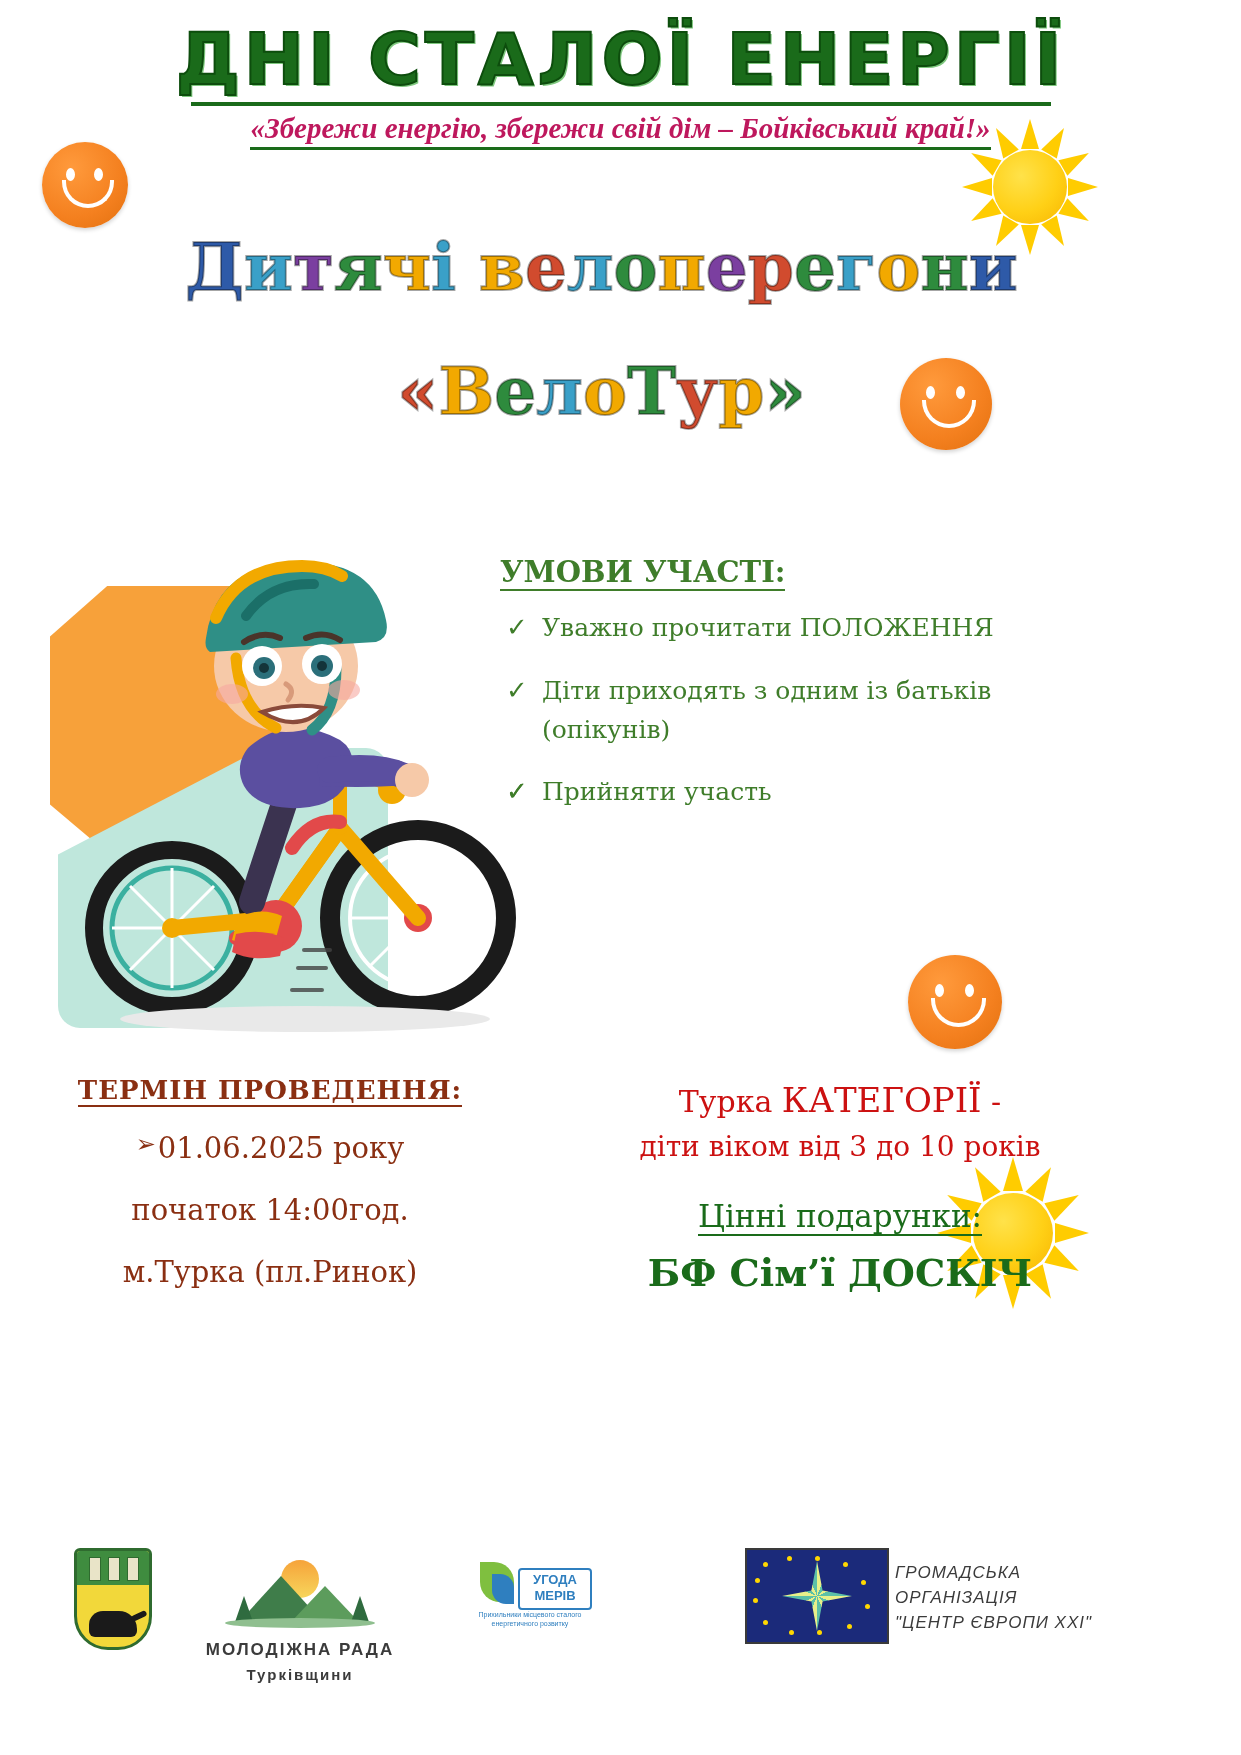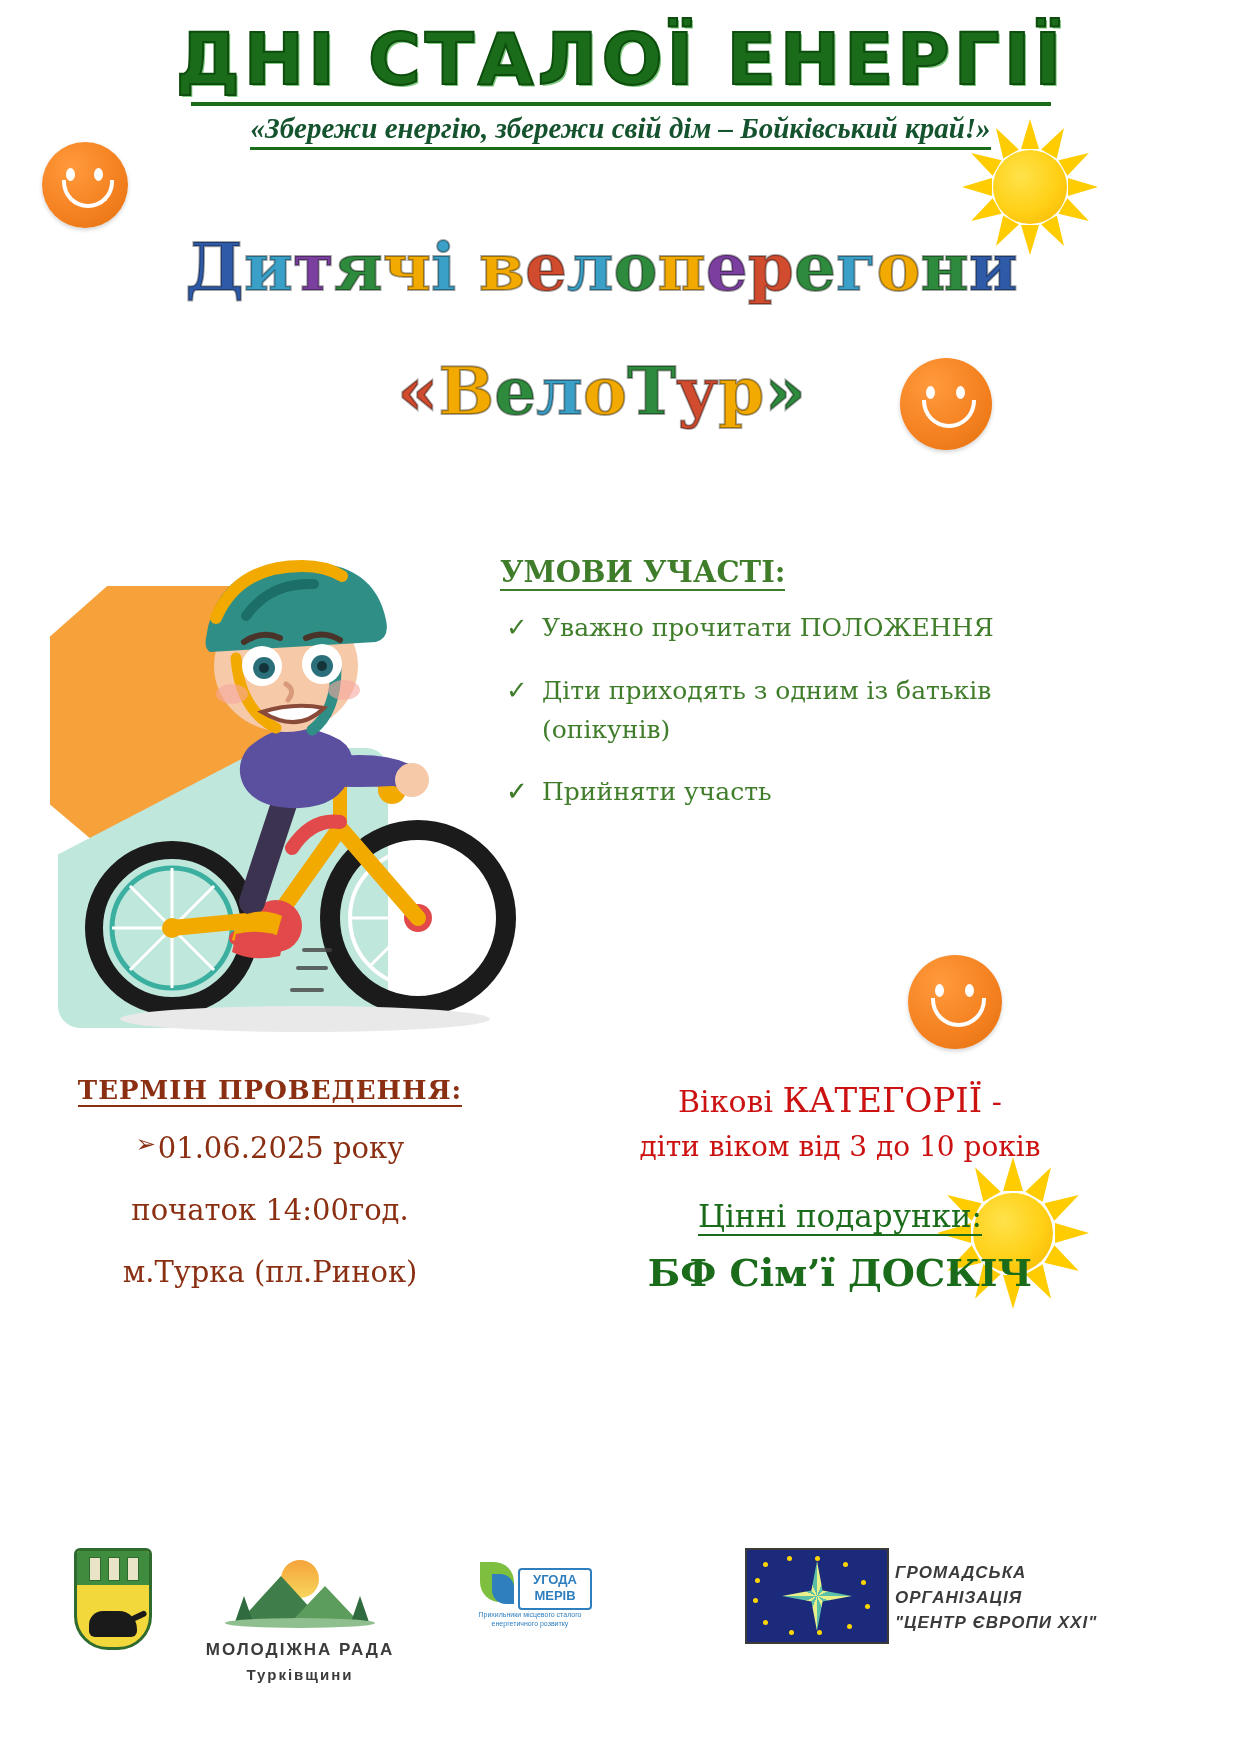--- a/index.html
+++ b/index.html
@@ -26,21 +26,21 @@
     text-shadow:2px 2px 0 #7fc87f;
     line-height:1.05;
     margin:0;
   }
   .title-rule{
     width:860px;height:4px;background:#1a6b1a;margin:4px auto 6px auto;
   }
   .subtitle{
     font-family:"Liberation Serif", serif;
     font-weight:bold;font-style:italic;
-    font-size:29px;color:#14532d;
+    font-size:29px;color:#be185d;
     border-bottom:3px solid #1a6b1a;
     display:inline-block;
     padding-bottom:2px;
   }
 
   
   .fancy{
     position:absolute;width:1203px;text-align:center;
     font-family:"DejaVu Serif", serif;
     font-weight:bold;
@@ -207,21 +207,21 @@
         #e8f08a 90deg 112deg, #5cc0a8 112deg 135deg,
         #e8f08a 135deg 157deg, #5cc0a8 157deg 180deg,
         #e8f08a 180deg 202deg, #5cc0a8 202deg 225deg,
         #e8f08a 225deg 247deg, #5cc0a8 247deg 270deg,
         #e8f08a 270deg 292deg, #5cc0a8 292deg 315deg,
         #e8f08a 315deg 337deg, #5cc0a8 337deg 360deg);
     clip-path:polygon(50% 0%,58% 42%,100% 50%,58% 58%,50% 100%,42% 58%,0% 50%,42% 42%);
   }
   .eu-text{
     position:absolute;left:150px;top:12px;width:230px;
-    font-family:"Liberation Sans", sans-serif;font-weight:bold;font-style:italic;
+    font-family:"Liberation Sans", sans-serif;font-weight:normal;font-style:italic;
     font-size:17px;color:#3b3b3b;line-height:25px;letter-spacing:1px;
   }
 </style>
 </head>
 <body>
 
 <div class="poster">
 
   <div class="header">
     <div class="main-title">ДНІ СТАЛОЇ ЕНЕРГІЇ</div>
@@ -381,21 +381,21 @@
     <div class="dates-line first">
       <span class="arrow">➢</span>
       <span>01.06.2025 року</span>
     </div>
     <div class="dates-line">початок 14:00год.</div>
     <div class="dates-line">м.Турка (пл.Ринок)</div>
   </div>
 
   <div class="cats">
     <div class="cats-line1">
-      <span>Вікові </span><span class="big">КАТЕГОРІЇ</span><span> -</span>
+      <span>Турка </span><span class="big">КАТЕГОРІЇ</span><span> -</span>
     </div>
     <div class="cats-line2">діти віком від 3 до 10 років</div>
     <div class="gift-label">Цінні подарунки:</div>
     <div class="gift-value">БФ Сім’ї ДОСКІЧ</div>
   </div>
 
   <div class="footer">
 
     <div class="logo" style="left:58px;top:8px;width:110px;">
       <div class="coat">

